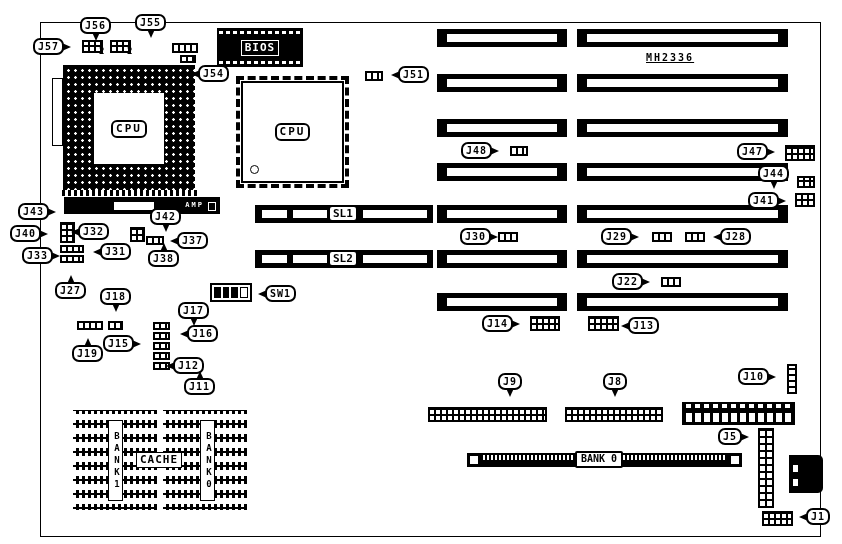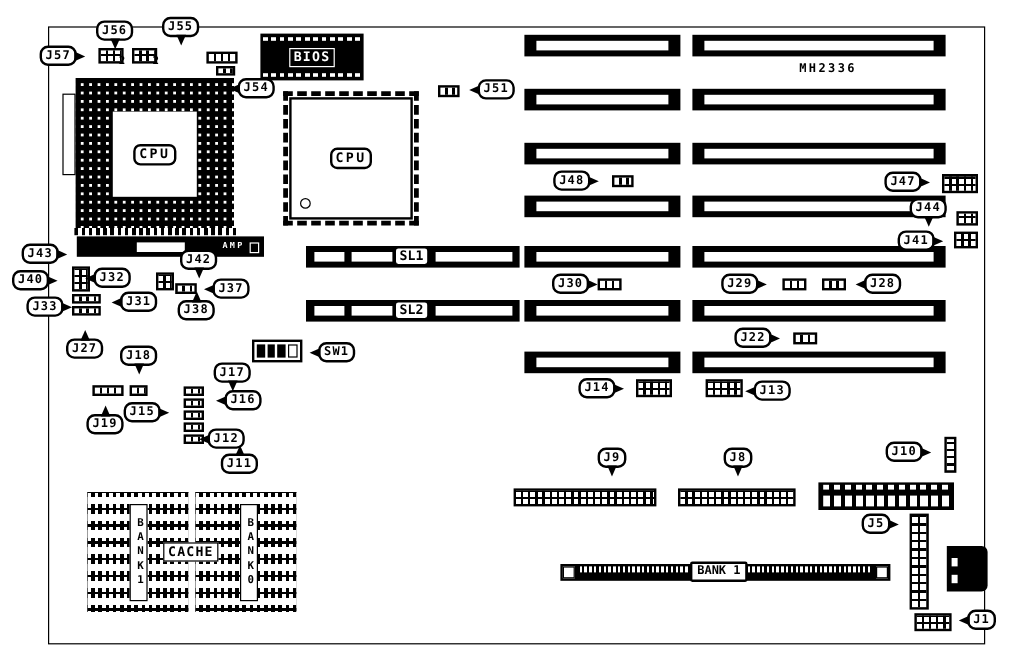--- a/index.html
+++ b/index.html
@@ -20,21 +20,21 @@
        color:#fff;text-align:right;padding-right:16px;font:bold 7px "DejaVu Sans Mono",monospace;line-height:17px;letter-spacing:2px;}
   .amp::before{content:"";position:absolute;left:50px;top:5px;width:40px;height:8px;background:#fff;}
   .amp::after{content:"";position:absolute;right:4px;top:5px;width:6px;height:7px;border:1px solid #fff;}
   .qfp{position:absolute;left:236px;top:76px;width:113px;height:112px;background:#fff;border:4px dashed #000;z-index:2;}
   .qfp-body{position:absolute;left:1px;top:1px;right:1px;bottom:1px;border:2px solid #000;background:#fff;display:flex;align-items:center;justify-content:center;}
   .qfp-dot{position:absolute;left:7px;bottom:7px;width:9px;height:9px;border:1px solid #000;border-radius:50%;background:#fff;}
   .bios{position:absolute;left:217px;top:28px;width:86px;height:39px;background:#000;display:flex;align-items:center;justify-content:center;z-index:2;}
   .bios::before{content:"";position:absolute;left:2px;right:2px;top:3px;height:3px;background:repeating-linear-gradient(90deg,#fff 0 4px,rgba(0,0,0,0) 4px 7px);}
   .bios::after{content:"";position:absolute;left:2px;right:2px;bottom:3px;height:3px;background:repeating-linear-gradient(90deg,#fff 0 4px,rgba(0,0,0,0) 4px 7px);}
   .bios-label{color:#fff;border:1px solid #fff;padding:0 3px;font:bold 11px "DejaVu Sans Mono",monospace;letter-spacing:1px;line-height:14px;}
-  .mh{position:absolute;left:666px;top:52px;font:bold 10px "DejaVu Sans Mono",monospace;letter-spacing:2px;z-index:2;}
+  .mh{position:absolute;left:646px;top:52px;font:bold 10px "DejaVu Sans Mono",monospace;letter-spacing:2px;z-index:2;text-decoration:underline;}
 
   
   .slot{position:absolute;height:18px;background:#000;z-index:2;}
   .slot-stripe{position:absolute;left:10px;right:10px;top:5px;height:8px;background:#fff;}
   .slot-seg{position:absolute;top:5px;height:8px;background:#fff;}
   .sl-label{position:absolute;left:73px;top:0;height:17px;line-height:13px;padding:0 3px;background:#fff;border:2px solid #000;border-radius:4px;font:bold 11px "DejaVu Sans Mono",monospace;z-index:4;}
 
   
   .simm{position:absolute;width:275px;height:14px;background:#000;z-index:2;}
   .simm::before{content:"";position:absolute;left:16px;right:16px;top:2px;height:5px;
@@ -168,24 +168,24 @@
       <div class="slot-seg" style="left: 38px; width: 34px;"></div>
       <div class="slot-seg" style="left: 108px; width: 64px;"></div>
       <div class="sl-label">SL1</div>
     </div>
     <div class="slot" style="left: 255px; top: 250px; width: 178px;">
       <div class="slot-seg" style="left: 7px; width: 25px;"></div>
       <div class="slot-seg" style="left: 38px; width: 34px;"></div>
       <div class="slot-seg" style="left: 108px; width: 64px;"></div>
       <div class="sl-label">SL2</div>
     </div>
-    <div class="simm" style="left: 467px; top: 470px;">
+    <div class="simm" style="left: 467px; top: 453px;">
       <div class="simm-end" style="left: 2px;"></div>
       <div class="simm-end" style="right: 2px;"></div>
-      <div class="simm-label">BANK 1</div>
+      <div class="simm-label">BANK 0</div>
     </div>
     <div class="jp jp-grid2" style="left: 82px; top: 40px; width: 21px; height: 13px;"></div>
     <div class="jp jp-grid2" style="left: 110px; top: 40px; width: 21px; height: 13px;"></div>
     <div class="jp jp-strip" style="left: 172px; top: 43px; width: 26px; height: 10px;"></div>
     <div class="jp jp-strip" style="left: 180px; top: 55px; width: 16px; height: 8px;"></div>
     <div class="jp jp-strip" style="left: 365px; top: 71px; width: 18px; height: 10px;"></div>
     <div class="jp jp-strip" style="left: 510px; top: 146px; width: 18px; height: 10px;"></div>
     <div class="jp jp-grid2" style="left: 785px; top: 145px; width: 30px; height: 16px;"></div>
     <div class="jp jp-grid2" style="left: 797px; top: 176px; width: 18px; height: 12px;"></div>
     <div class="jp jp-grid2" style="left: 795px; top: 193px; width: 20px; height: 14px;"></div>

